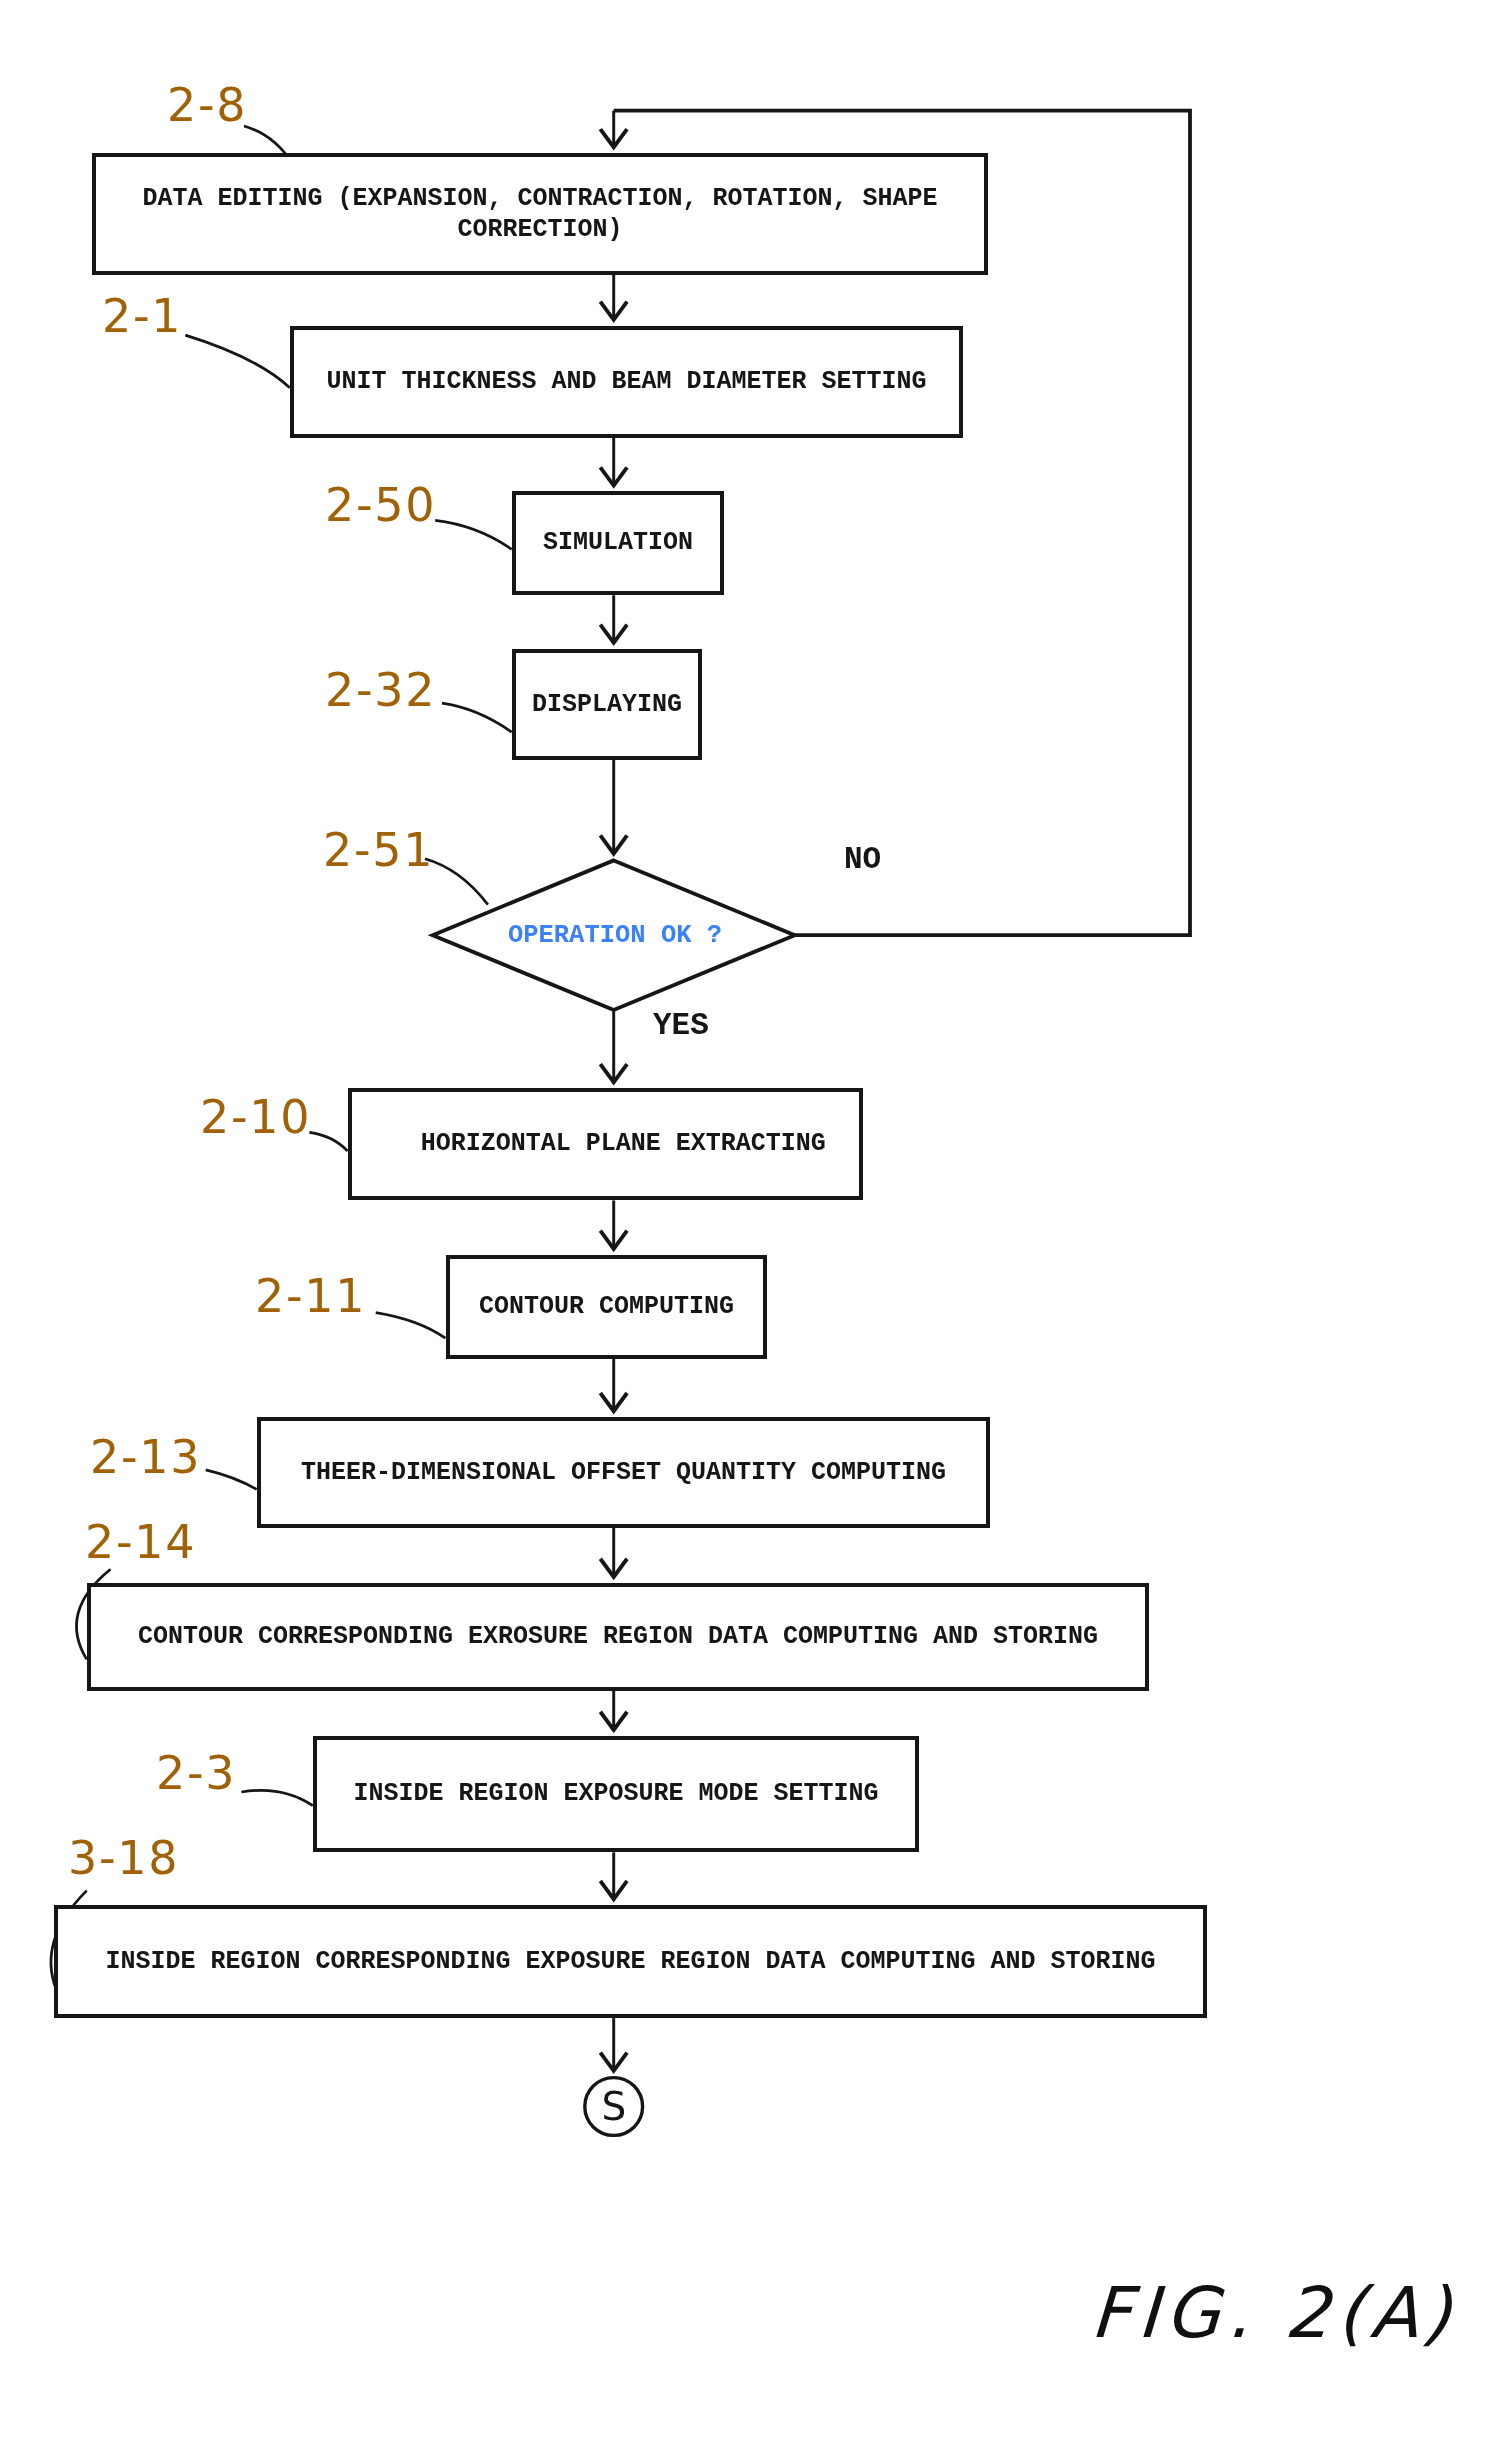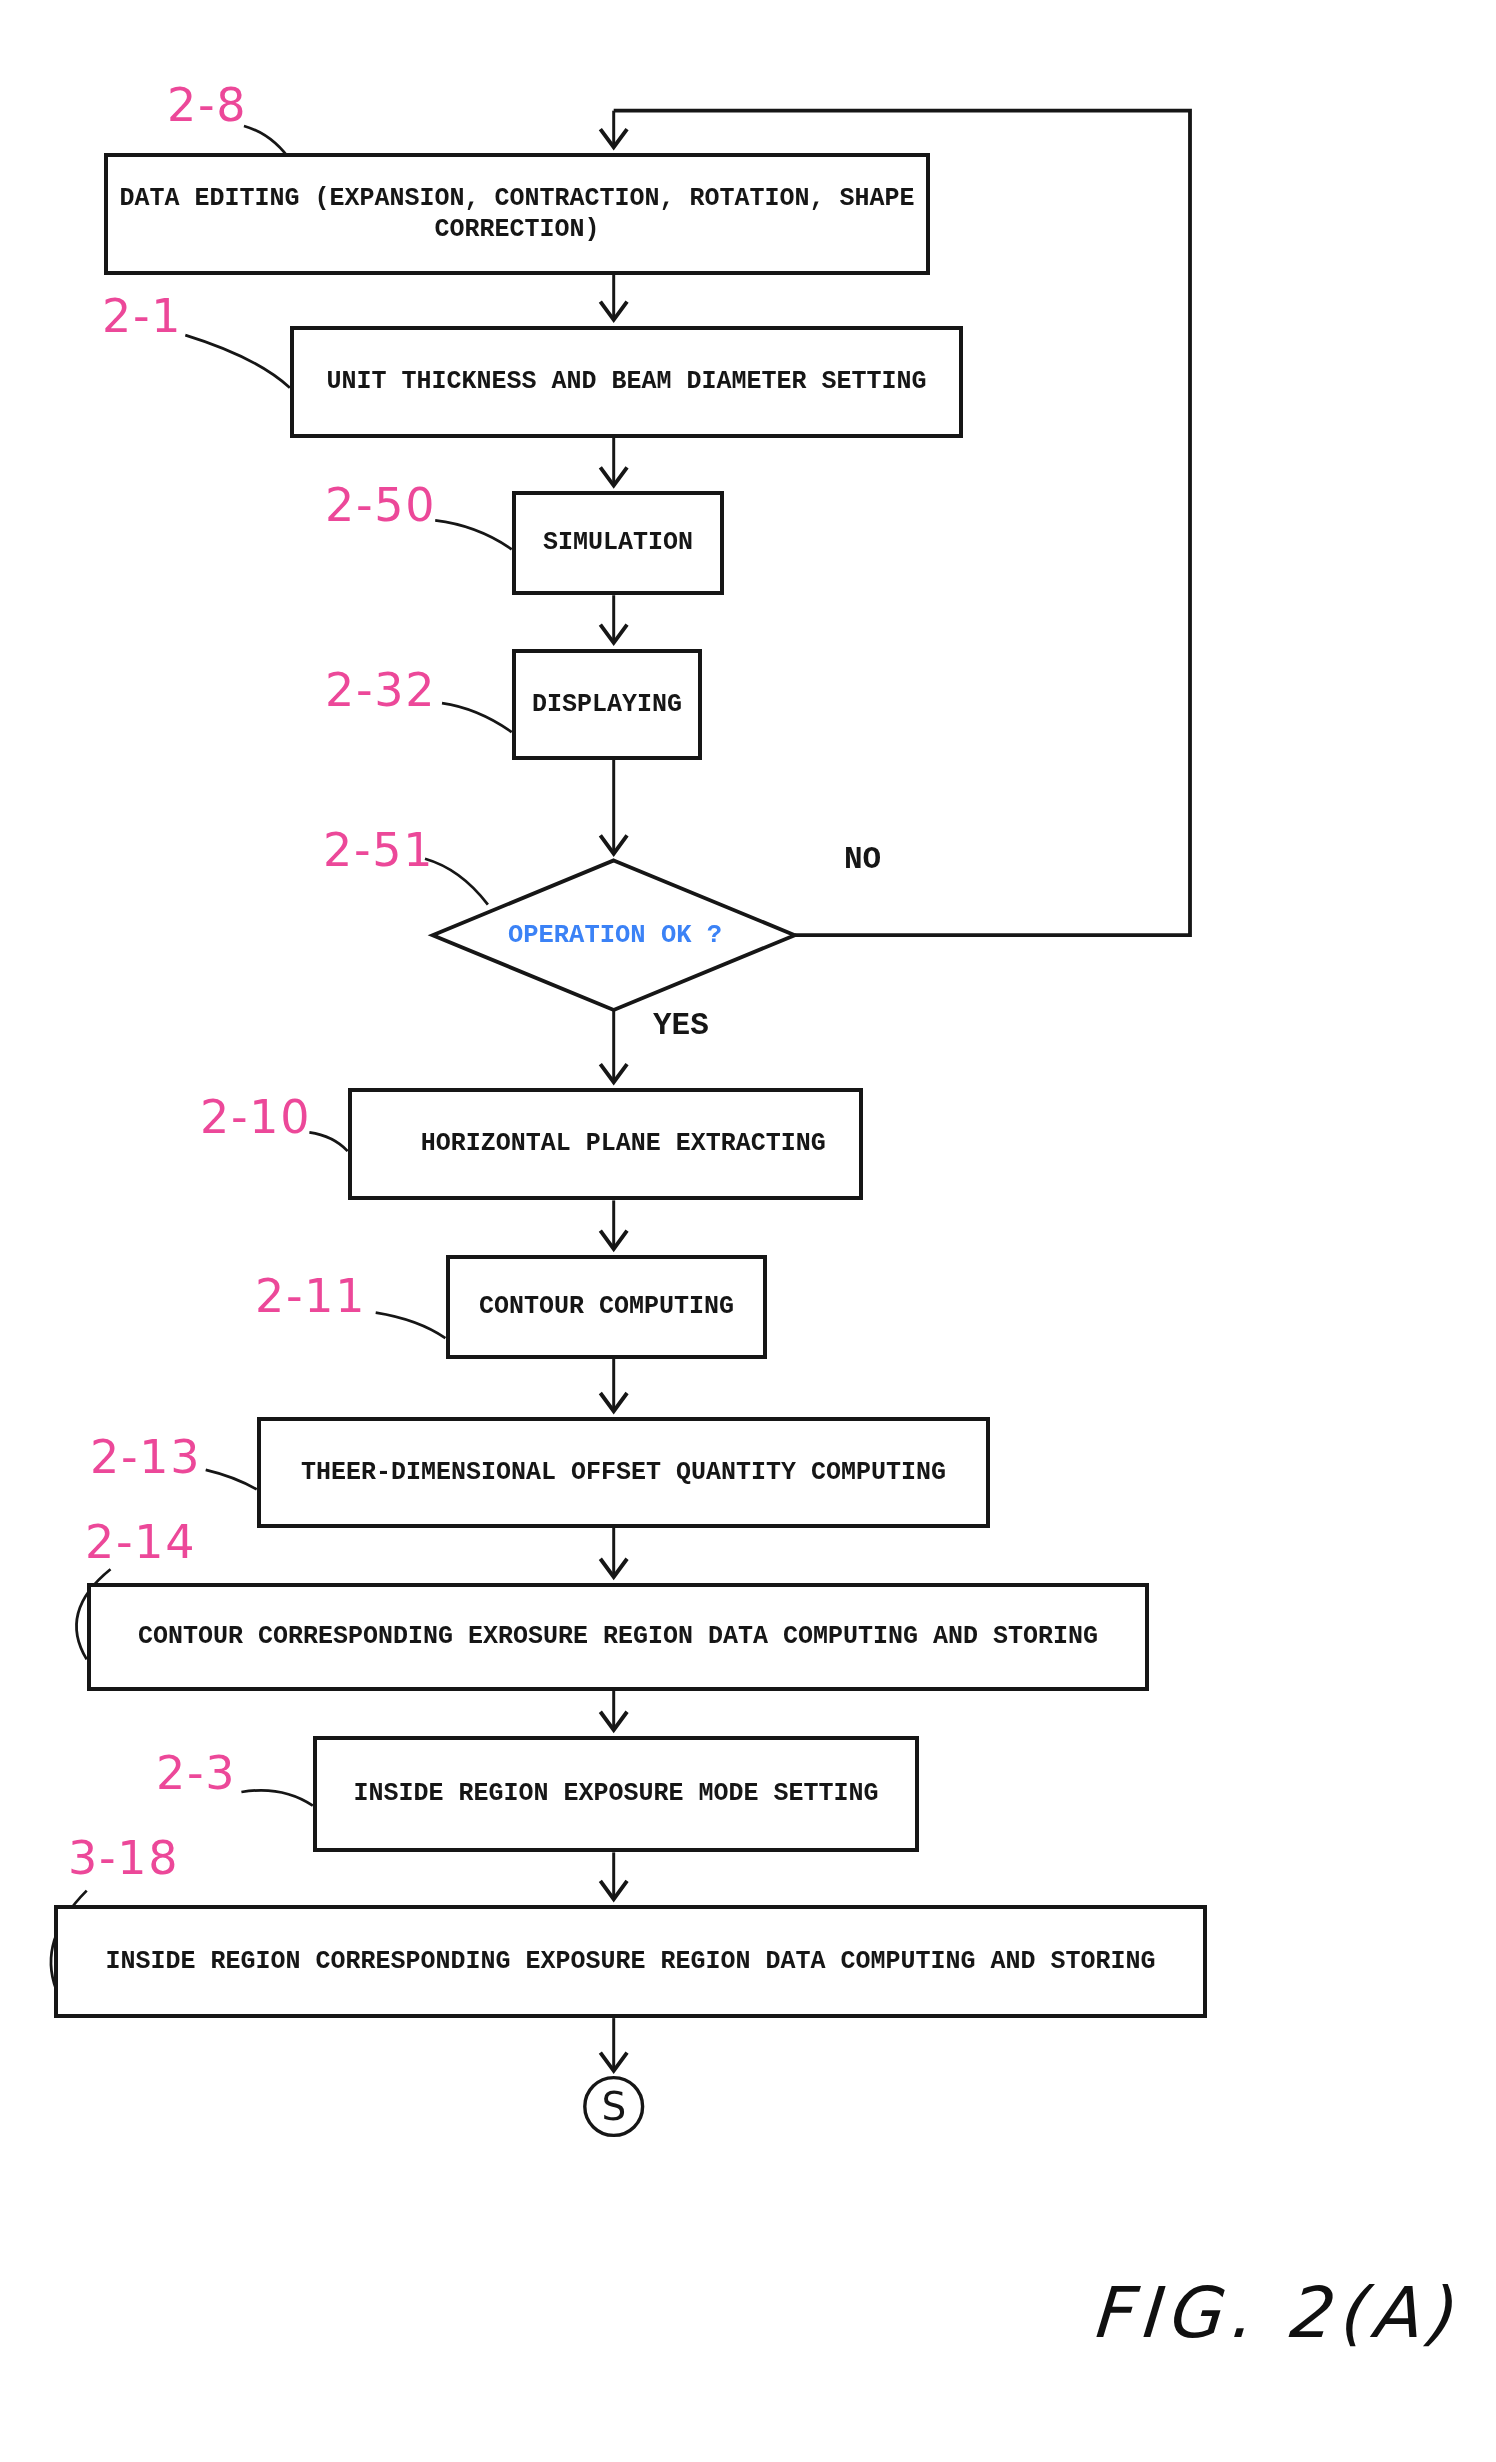--- a/index.html
+++ b/index.html
@@ -25,21 +25,21 @@
   }
   .diamond-text{
     position:absolute;
     display:flex;align-items:center;justify-content:center;
     font:700 25.5px "Liberation Mono",monospace;
     color:#3b82f6;text-align:center;
   }
   .ref{
     position:absolute;
     font:400 46px "DejaVu Sans",sans-serif;
-    color:#ec4899;
+    color:#a16207;
     letter-spacing:1.7px;
     white-space:nowrap;
   }
   .branch{
     position:absolute;
     font:700 31px "Liberation Mono",monospace;
     color:#161616;
   }
   .terminal-label{
     position:absolute;
@@ -93,21 +93,21 @@
     <path d="M 520 827 Q 562 833 602 861" fill="none" stroke="#161616" stroke-width="3.2"></path>
     <path d="M 500 1010 Q 542 1022 574 1064" fill="none" stroke="#161616" stroke-width="3.2"></path>
     <path d="M 364 1332 Q 392 1336 409 1354" fill="none" stroke="#161616" stroke-width="3.2"></path>
     <path d="M 442 1544 Q 492 1552 524 1574" fill="none" stroke="#161616" stroke-width="3.2"></path>
     <path d="M 242 1729 Q 276 1737 302 1752" fill="none" stroke="#161616" stroke-width="3.2"></path>
     <path d="M 130 1846 Q 68 1896 102 1952" fill="none" stroke="#161616" stroke-width="3.2"></path>
     <path d="M 284 2108 Q 332 2100 368 2124" fill="none" stroke="#161616" stroke-width="3.2"></path>
     <path d="M 102 2224 Q 44 2282 66 2340" fill="none" stroke="#161616" stroke-width="3.2"></path>
   </svg>
 
-  <div class="box" style="left:104px;top:153px;width:826px;height:122px;">DATA EDITING (EXPANSION, CONTRACTION, ROTATION, SHAPE CORRECTION)</div>
+  <div class="box" style="left:92px;top:153px;width:896px;height:122px;">DATA EDITING (EXPANSION, CONTRACTION, ROTATION, SHAPE CORRECTION)</div>
 
   <div class="box" style="left:290px;top:326px;width:673px;height:112px;">UNIT THICKNESS AND BEAM DIAMETER SETTING</div>
 
   <div class="box" style="left:512px;top:491px;width:212px;height:104px;">SIMULATION</div>
 
   <div class="box" style="left:512px;top:649px;width:190px;height:111px;">DISPLAYING</div>
 
   <div class="diamond-text" style="left:435px;top:860px;width:360px;height:150px;">OPERATION OK ?</div>
 
   <div class="box" style="left:348px;top:1088px;width:515px;height:112px;padding-left:44px;">HORIZONTAL PLANE EXTRACTING</div>

